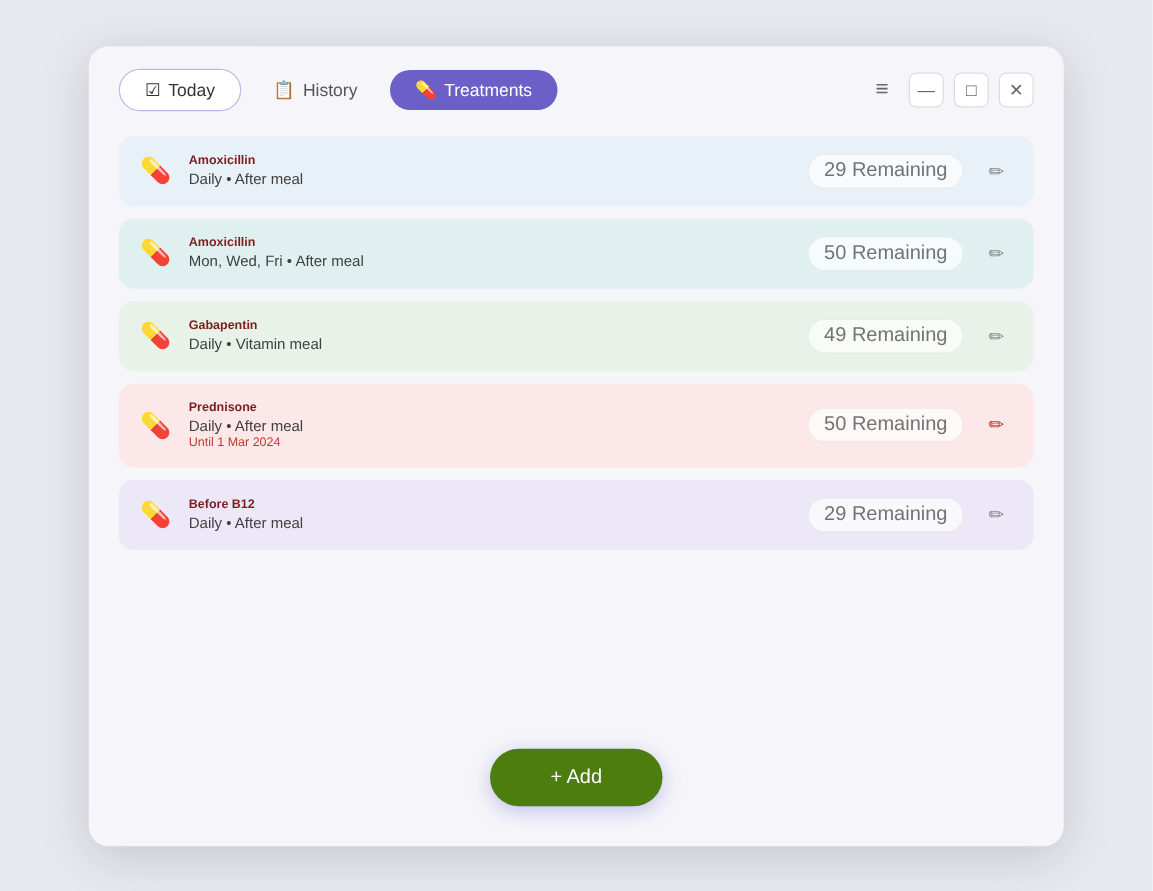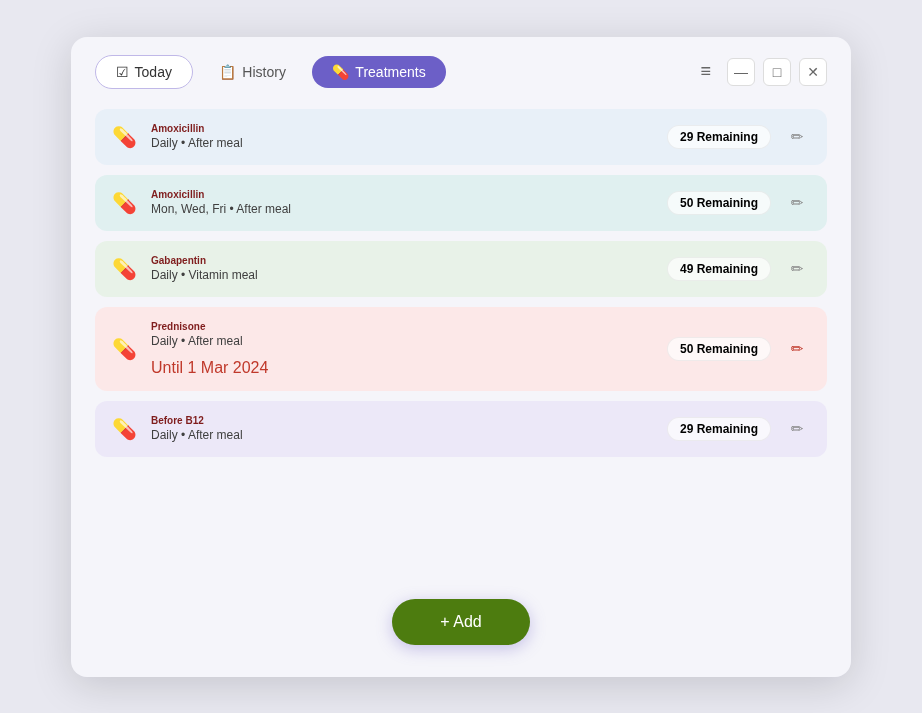--- a/index.html
+++ b/index.html
@@ -113,30 +113,30 @@
       font-size: 10px;
       font-weight: 600;
       color: #7f1d1d;
       margin-bottom: 2px;
     }
     .med-schedule {
       font-size: 12px;
       color: #404040;
     }
     .med-until {
-      font-size: 16px;
+      font-size: 10px;
       color: #c0392b;
-      margin-top: 11px;
+      margin-top: 1px;
     }
     .remaining-badge {
       padding: 4px 12px;
       border-radius: 50px;
-      font-size: 12px;
-      font-weight: 700;
-      color: #000000;
+      font-size: 16px;
+      font-weight: 400;
+      color: #737373;
       background: rgba(255,255,255,0.7);
       border: 1px solid rgba(0,0,0,0.06);
       white-space: nowrap;
     }
     .edit-btn {
       width: 28px;
       height: 28px;
       background: transparent;
       border: none;
       cursor: pointer;

